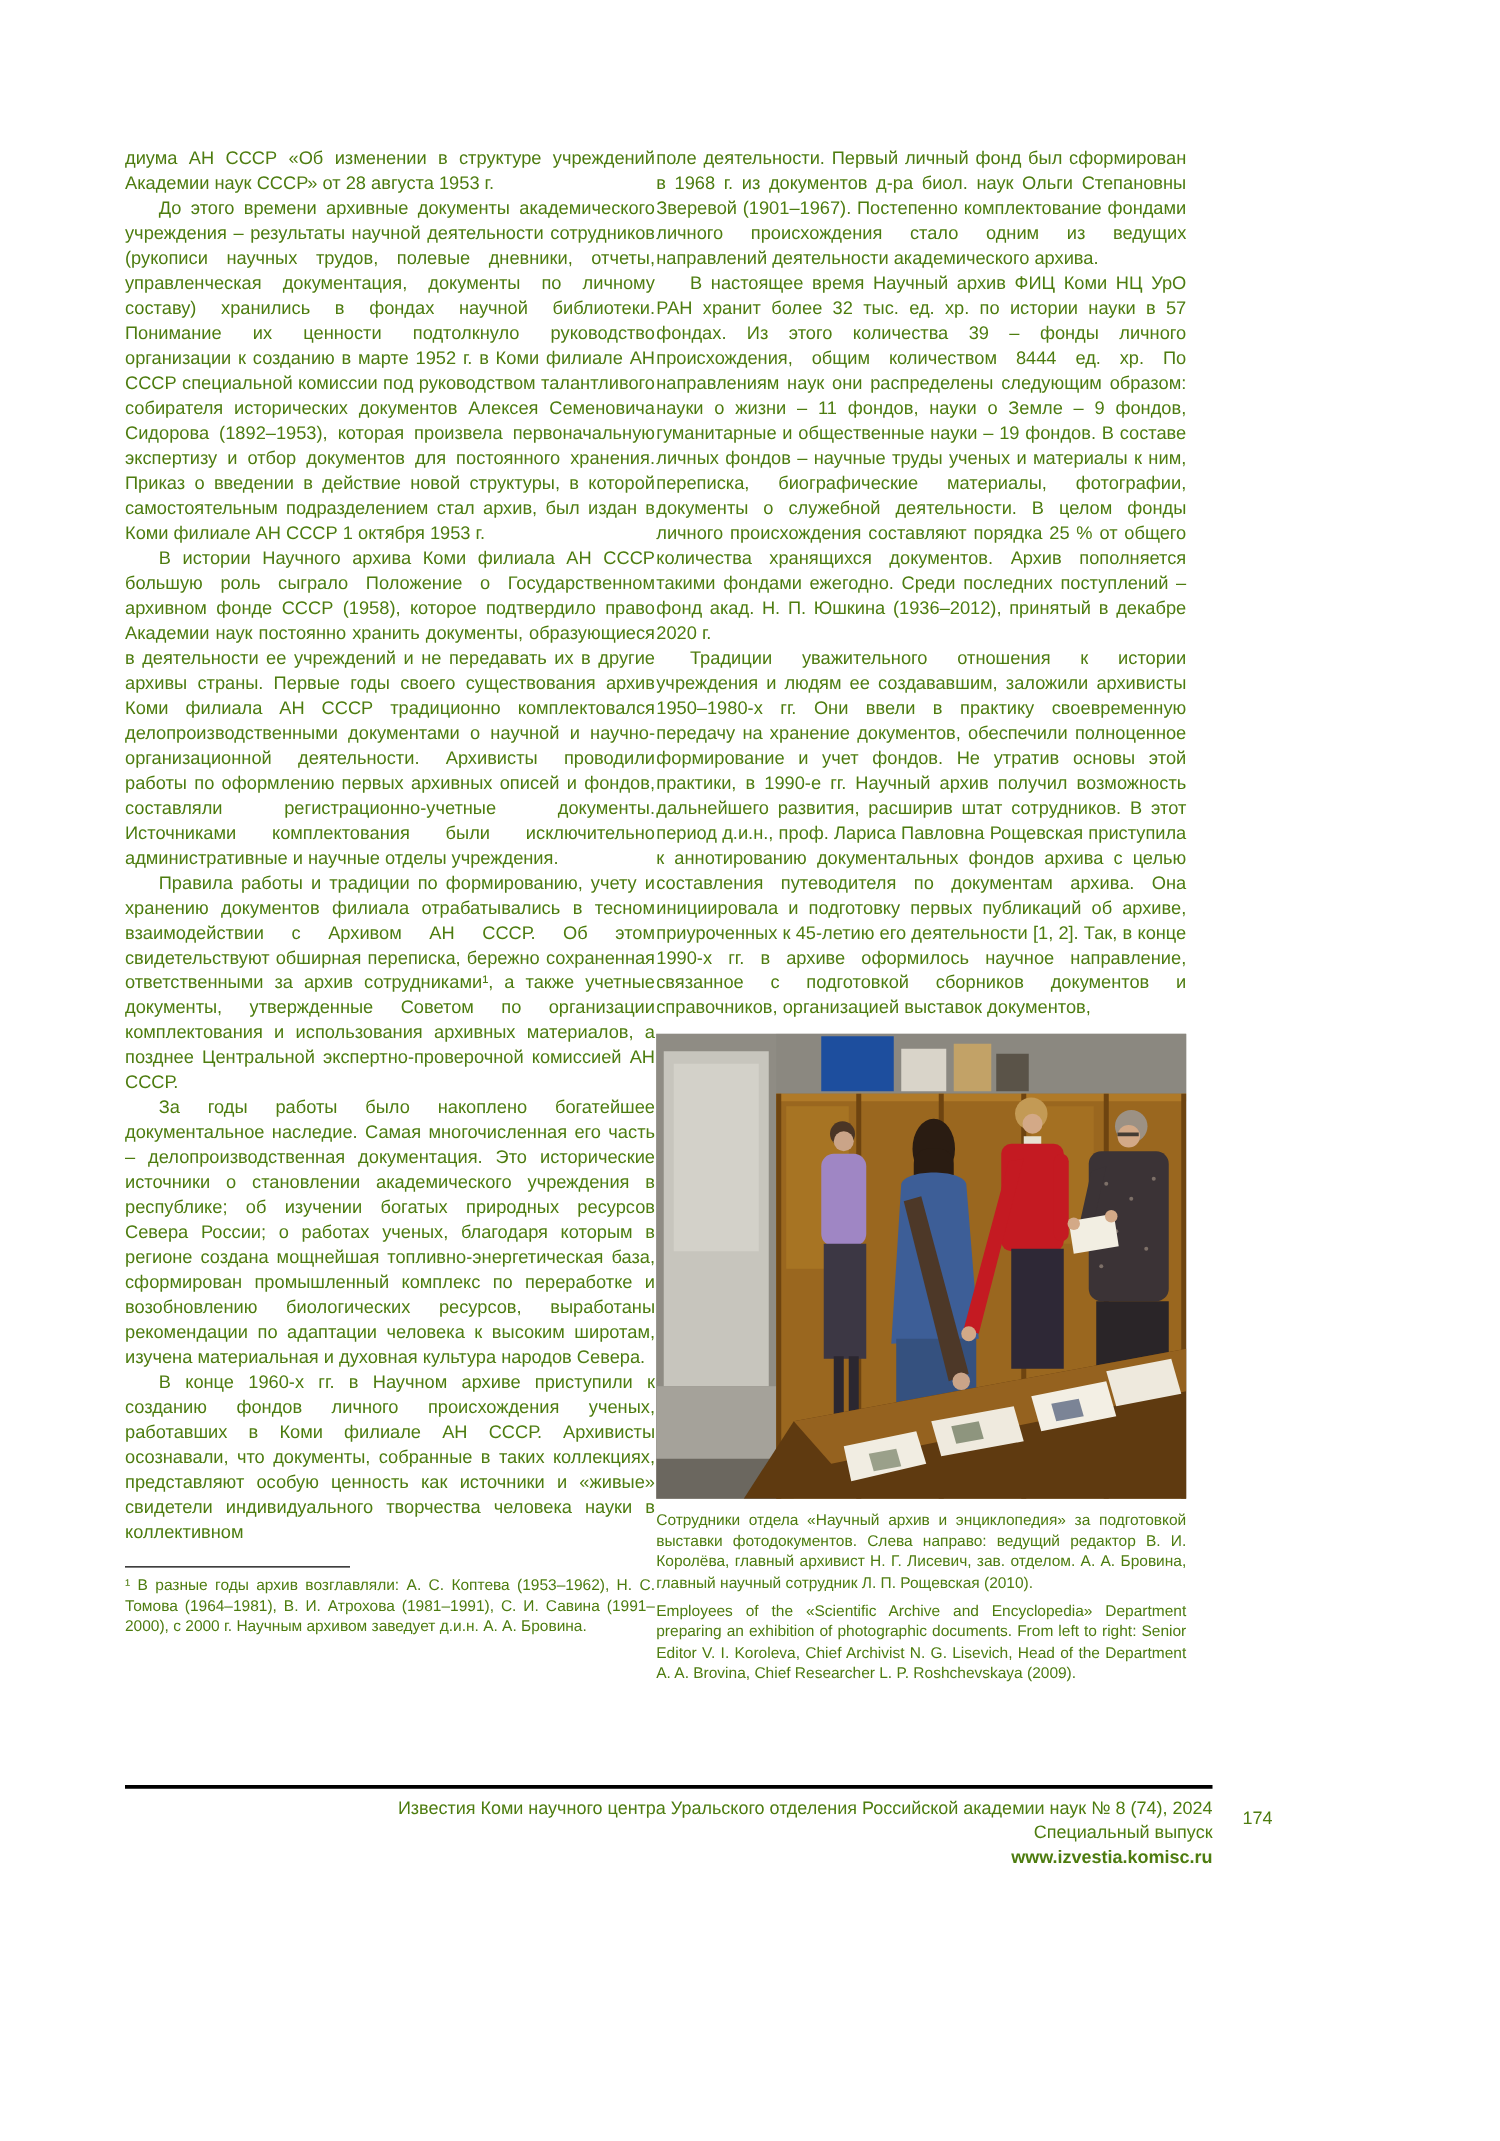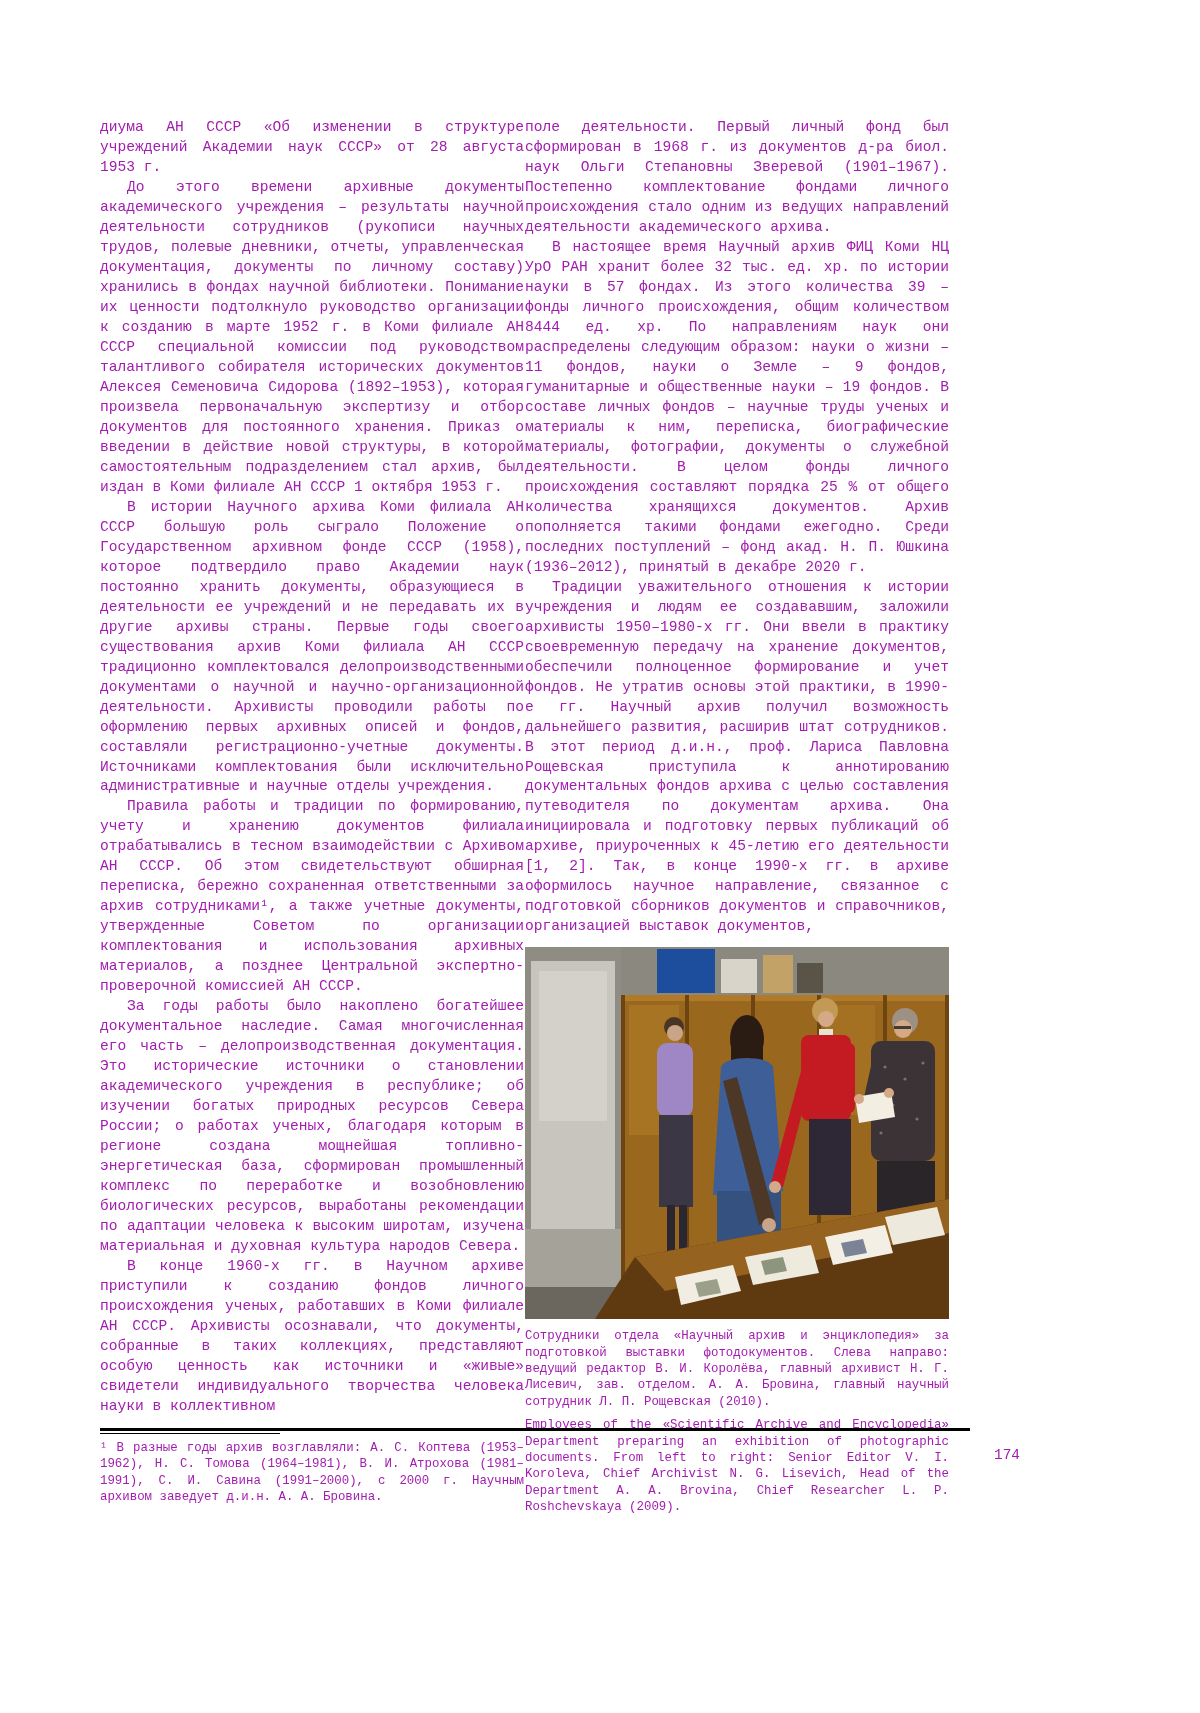--- a/index.html
+++ b/index.html
@@ -2,22 +2,22 @@
 <html><head>
 <meta charset="utf-8">
 <style>
   * { box-sizing: border-box; }
   html, body { margin: 0; padding: 0; background: #ffffff; }
   .page {
     position: relative;
     width: 1200px;
     height: 1713px;
     background: #ffffff;
-    font-family: Liberation Mono, monospace;
-    color: #a21caf;
+    font-family: Liberation Sans, sans-serif;
+    color: #4d7c0f;
     overflow: hidden;
   }
   .col {
     position: absolute;
     top: 118px;
     width: 424px;
     font-size: 14.6px;
     line-height: 1.37;
     text-align: justify;
   }
@@ -184,15 +184,20 @@
         <circle cx="244" cy="278" r="7" fill="#caa488"></circle>
         <circle cx="250" cy="240" r="6" fill="#d3a987"></circle>
       </svg>
     </div>
 
     <div class="caption">Сотрудники отдела «Научный архив и энциклопедия» за подготовкой выставки фотодокументов. Слева направо: ведущий редактор В. И. Королёва, главный архивист Н. Г. Лисевич, зав. отделом. А. А. Бровина, главный научный сотрудник Л. П. Рощевская (2010).</div>
     <div class="caption caption-en">Employees of the «Scientific Archive and Encyclopedia» Department preparing an exhibition of photographic documents. From left to right: Senior Editor V. I. Koroleva, Chief Archivist N. G. Lisevich, Head of the Department A. A. Brovina, Chief Researcher L. P. Roshchevskaya (2009).</div>
   </div>
 
   <div class="footer-rule"></div>
+  <div class="footer">
+    <div>Известия Коми научного центра Уральского отделения Российской академии наук № 8 (74), 2024</div>
+    <div>Специальный выпуск</div>
+    <div class="www">www.izvestia.komisc.ru</div>
+  </div>
   <div class="page-number">174</div>
 
 </div>
 
 </body></html>

